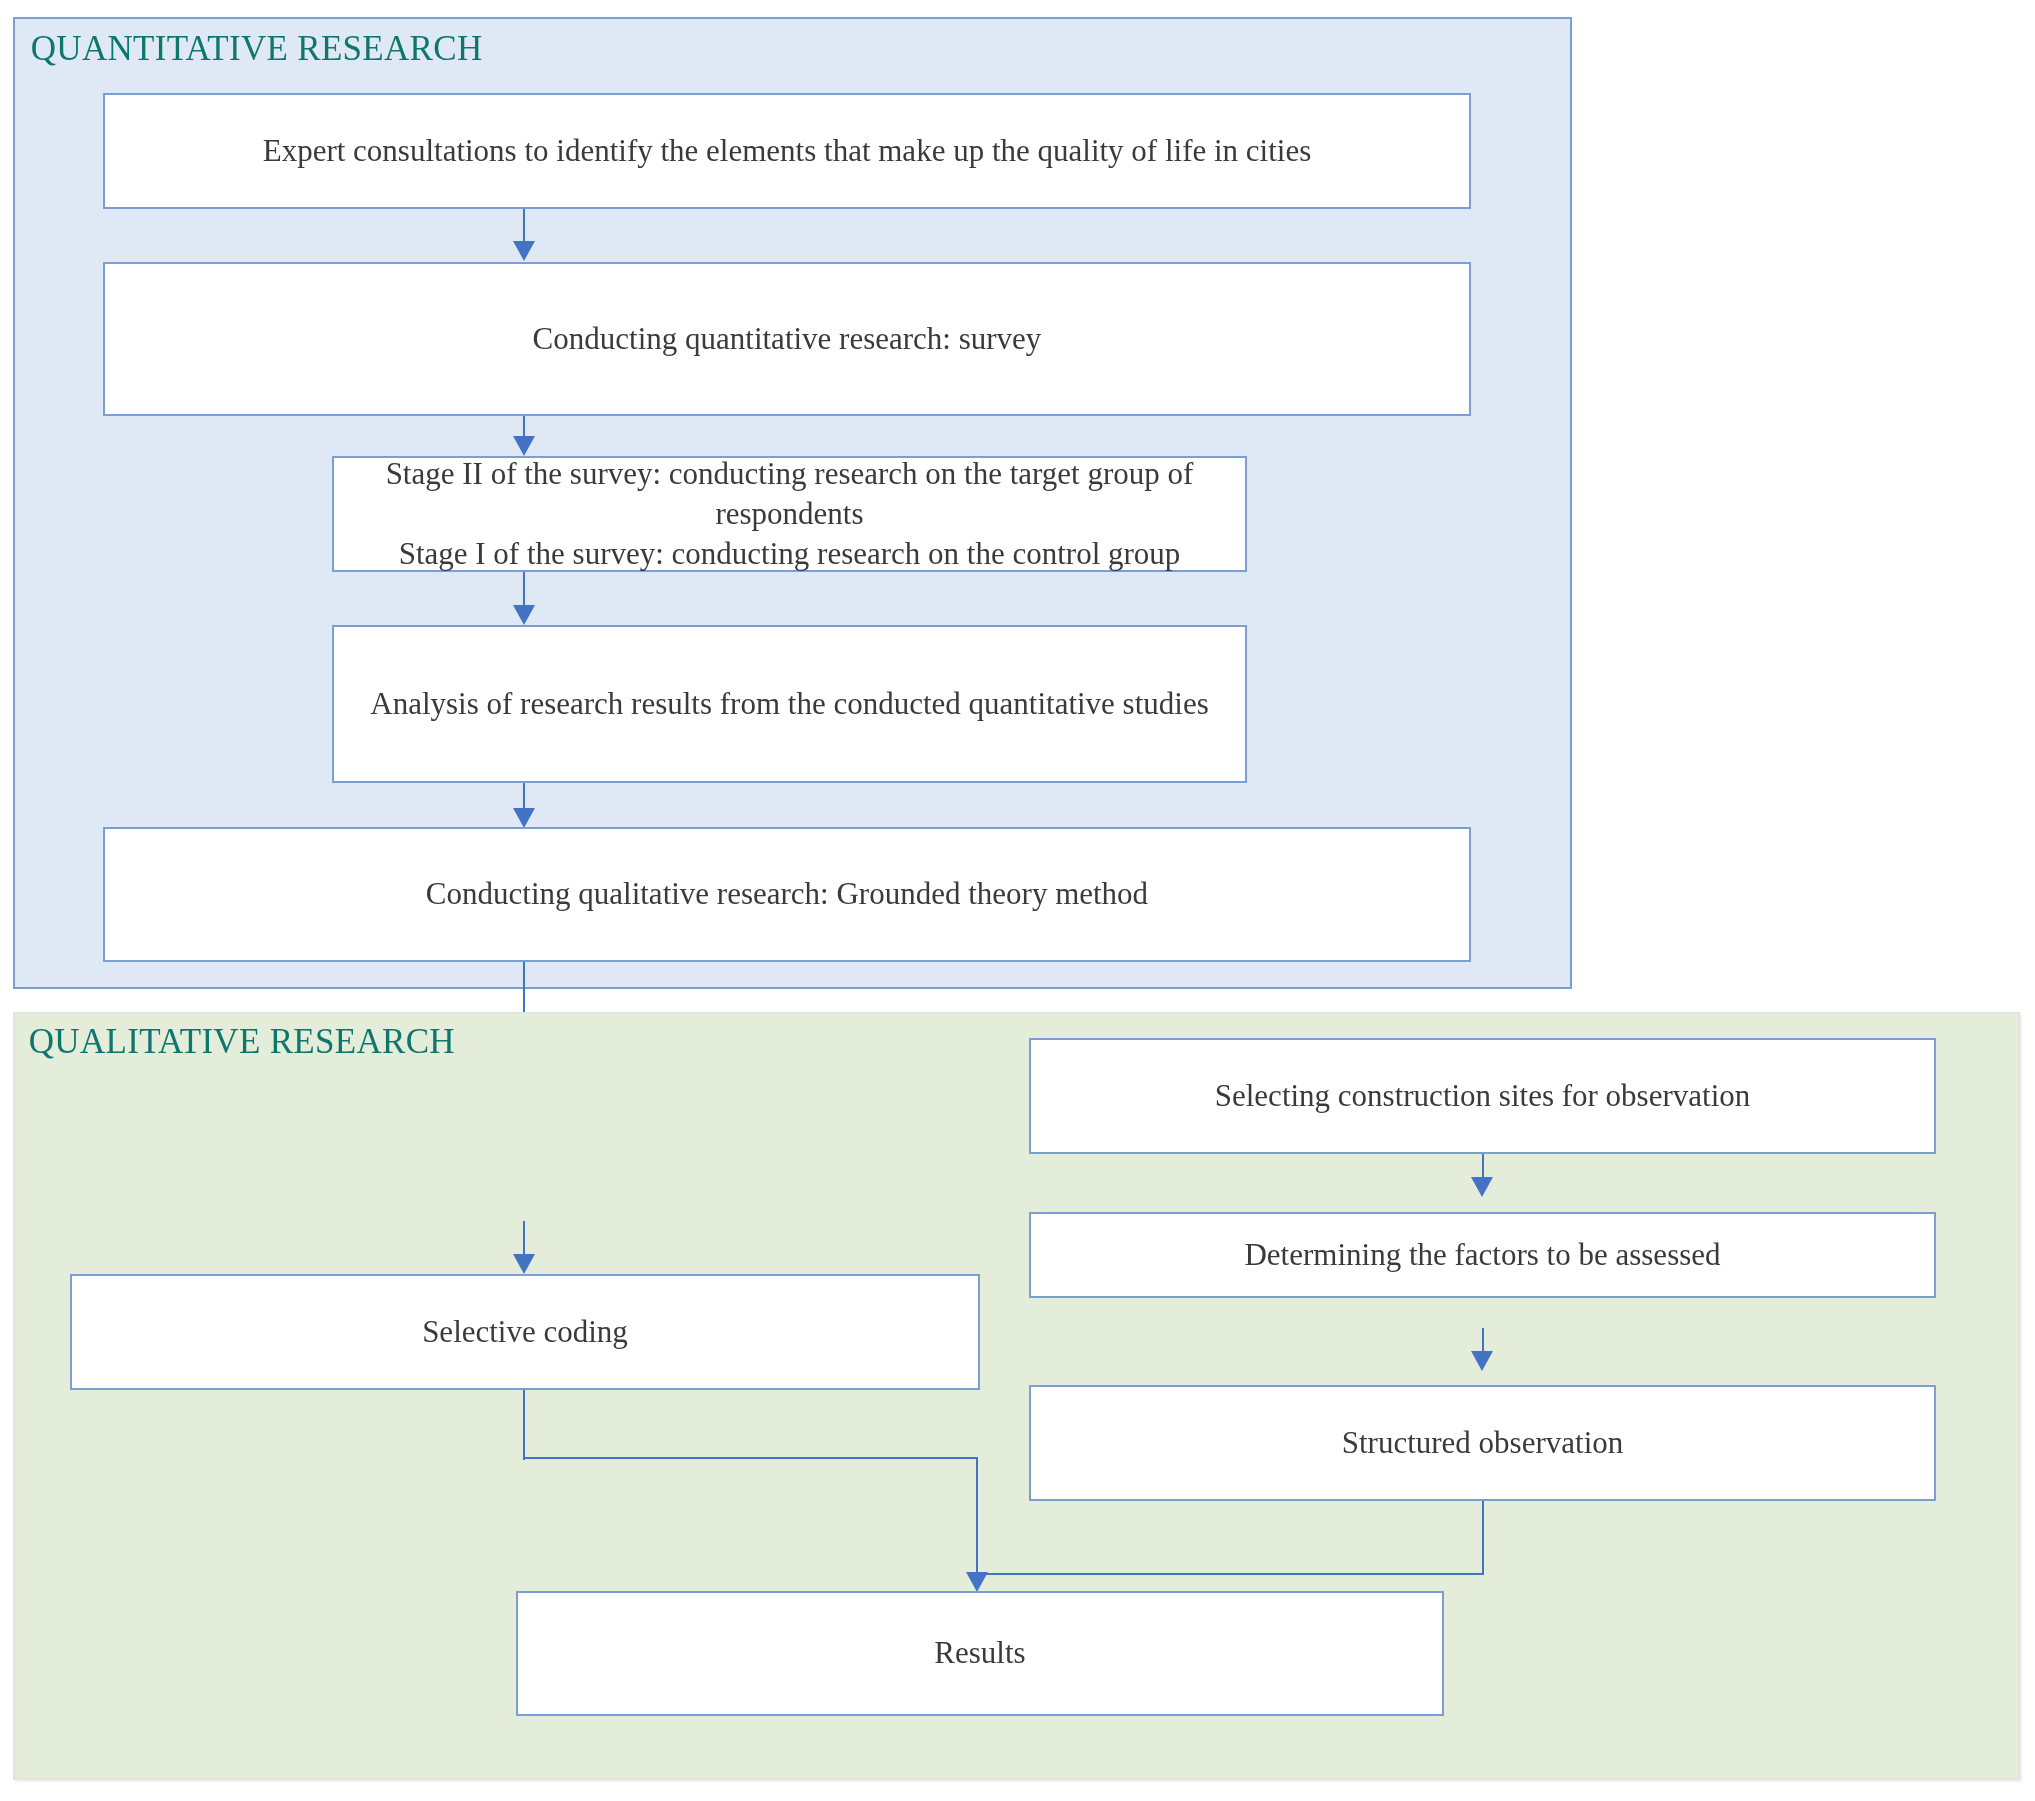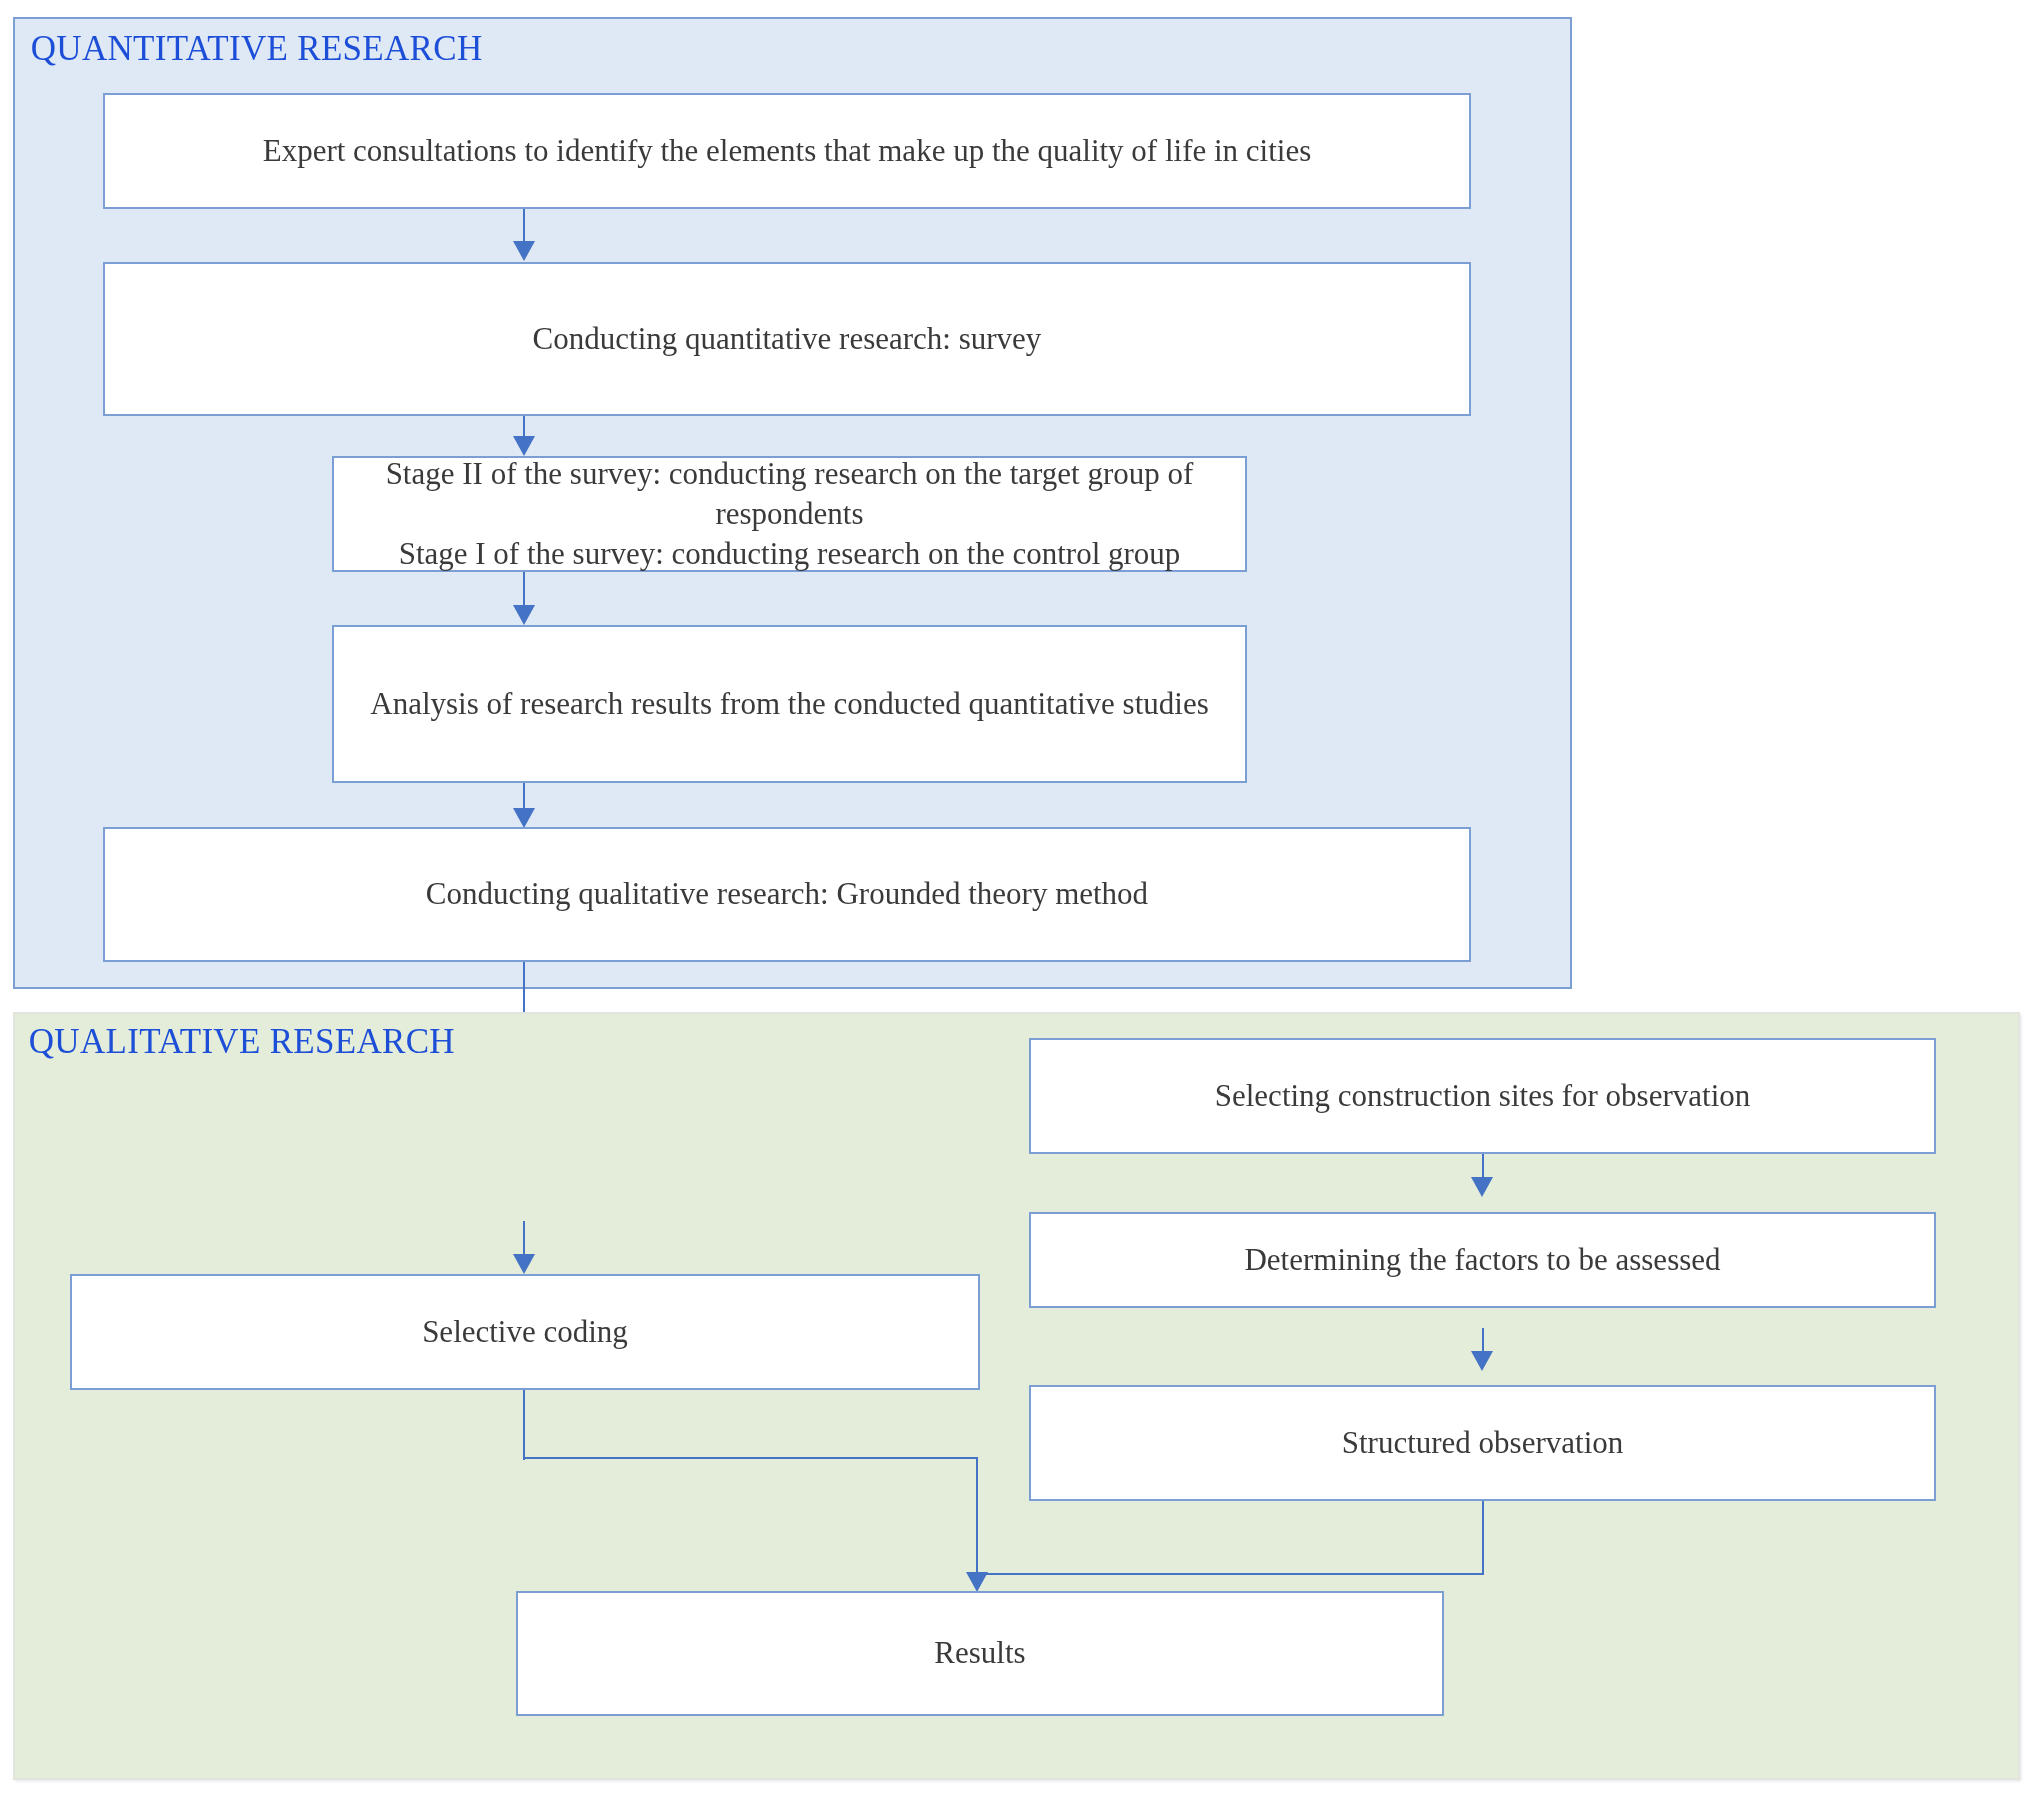--- a/index.html
+++ b/index.html
@@ -36,21 +36,21 @@
     top: 1012px;
     width: 2007px;
     height: 768px;
     background: #e3edd9;
     border: 2.3px solid #e2e4e0;
     box-shadow: 1.7px 1.7px 2.9px rgba(0,0,0,0.10);
     padding-left: 16px;
   }
   .panel-title {
     position: absolute;
-    color: #1d4ed8;
+    color: #0f766e;
     font-size: 35px;
     letter-spacing: 0.3px;
     white-space: nowrap;
     font-family: "Liberation Serif", "DejaVu Serif", serif;
   }
   .title-quant { left: 16px; top: 9.3px; }
   .title-qual  { left: 14px; top: 8px; }
 
   
   .node {
@@ -145,21 +145,21 @@
     <span>Selective coding</span>
   </div>
 
   <div class="node" style="left:1029px; top:1038px; width:907px; height:116px;">
     <span>Selecting construction sites for observation</span>
   </div>
 
   <div class="conn conn-v" style="left:1482px; top:1154px; height:24px;"></div>
   <div class="arrowhead" style="left:1471px; top:1177px;"></div>
 
-  <div class="node" style="left:1029px; top:1212px; width:907px; height:96px;">
+  <div class="node" style="left:1029px; top:1212px; width:907px; height:86px;">
     <span>Determining the factors to be assessed</span>
   </div>
 
   <div class="conn conn-v" style="left:1482px; top:1328px; height:24px;"></div>
   <div class="arrowhead" style="left:1471px; top:1351px;"></div>
 
   <div class="node" style="left:1029px; top:1385px; width:907px; height:116px;">
     <span>Structured observation</span>
   </div>
 

